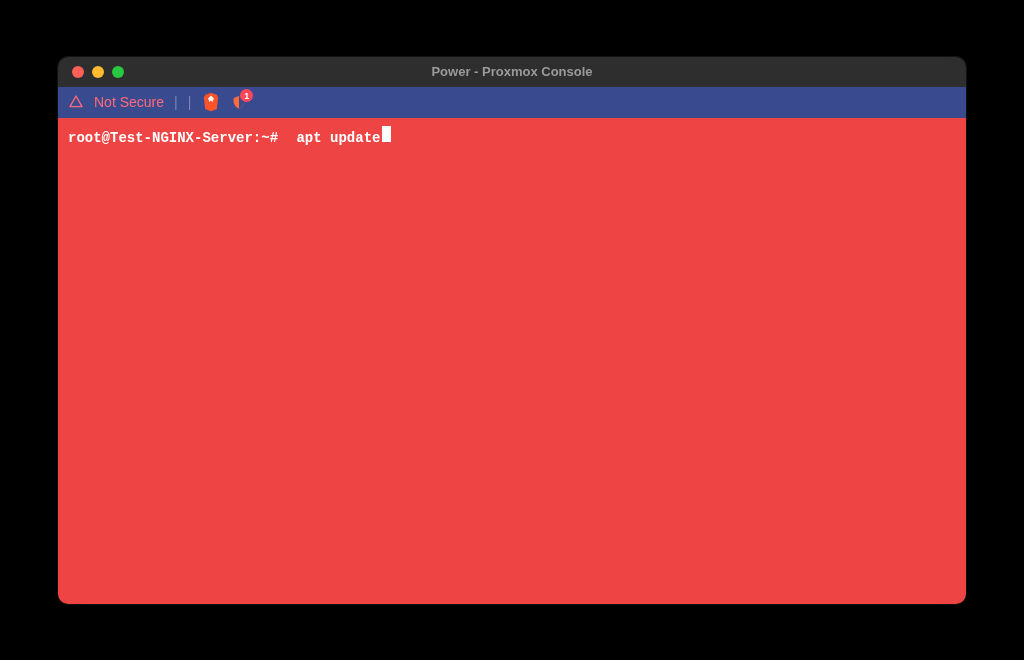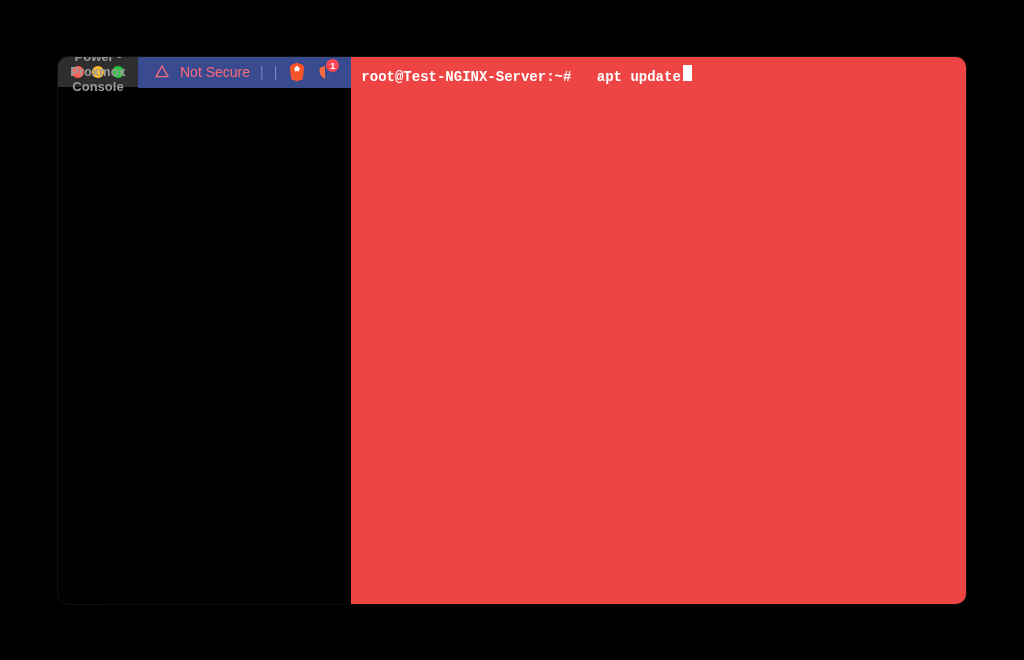--- a/index.html
+++ b/index.html
@@ -13,21 +13,21 @@
       font-family: -apple-system, BlinkMacSystemFont, "Segoe UI", sans-serif;
     }
     .window {
       width: 908px;
       height: 547px;
       background: #000;
       border-radius: 10px;
       overflow: hidden;
       box-shadow: 0 20px 60px rgba(0,0,0,0.5), 0 0 0 1px rgba(255,255,255,0.08);
       display: flex;
-      flex-direction: row;
+      flex-direction: column;
     }
     .titlebar {
       height: 30px;
       background: #2e2e2e;
       display: flex;
       align-items: center;
       padding: 0 14px;
       position: relative;
       flex-shrink: 0;
     }
@@ -47,21 +47,21 @@
       color: #9a9a9a;
       font-size: 13px;
       font-weight: 600;
       pointer-events: none;
     }
     .urlbar {
       height: 31px;
       background: #3a4a8f;
       display: flex;
       align-items: center;
-      padding: 0 16px;
+      padding: 0 10px;
       gap: 10px;
       color: #dfe3f5;
       font-size: 14px;
       flex-shrink: 0;
     }
     .warn-icon {
       width: 16px; height: 16px;
       display: flex; align-items: center; justify-content: center;
     }
     .not-secure {
@@ -119,21 +119,21 @@
       line-height: 1.4;
       color: #fff;
       overflow: hidden;
     }
     .term-line {
       display: flex;
       align-items: baseline;
       white-space: pre;
     }
     .prompt { font-weight: bold; }
-    .cmd { font-weight: bold; margin-left: 17px; }
+    .cmd { font-weight: bold; margin-left: 10px; }
     .cursor {
       display: inline-block;
       width: 9px; height: 16px;
       background: #fff;
       margin-left: 2px;
       vertical-align: text-bottom;
     }
   </style>
 </head>
 <body>

